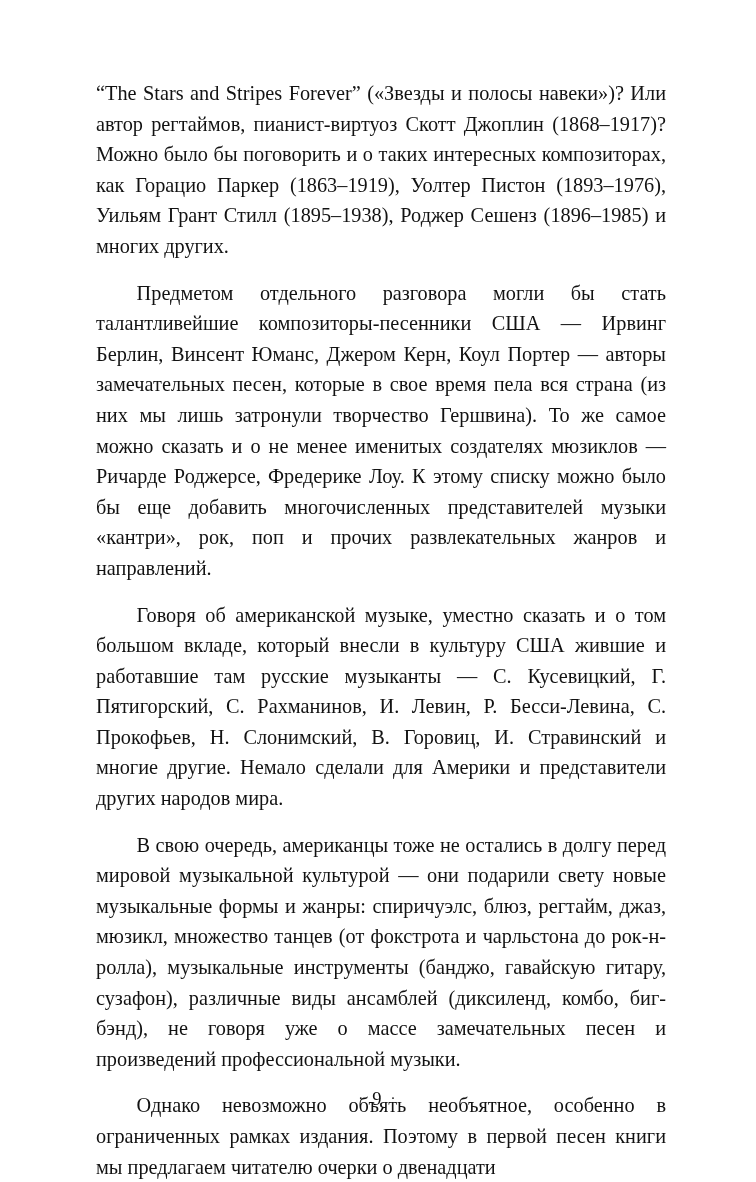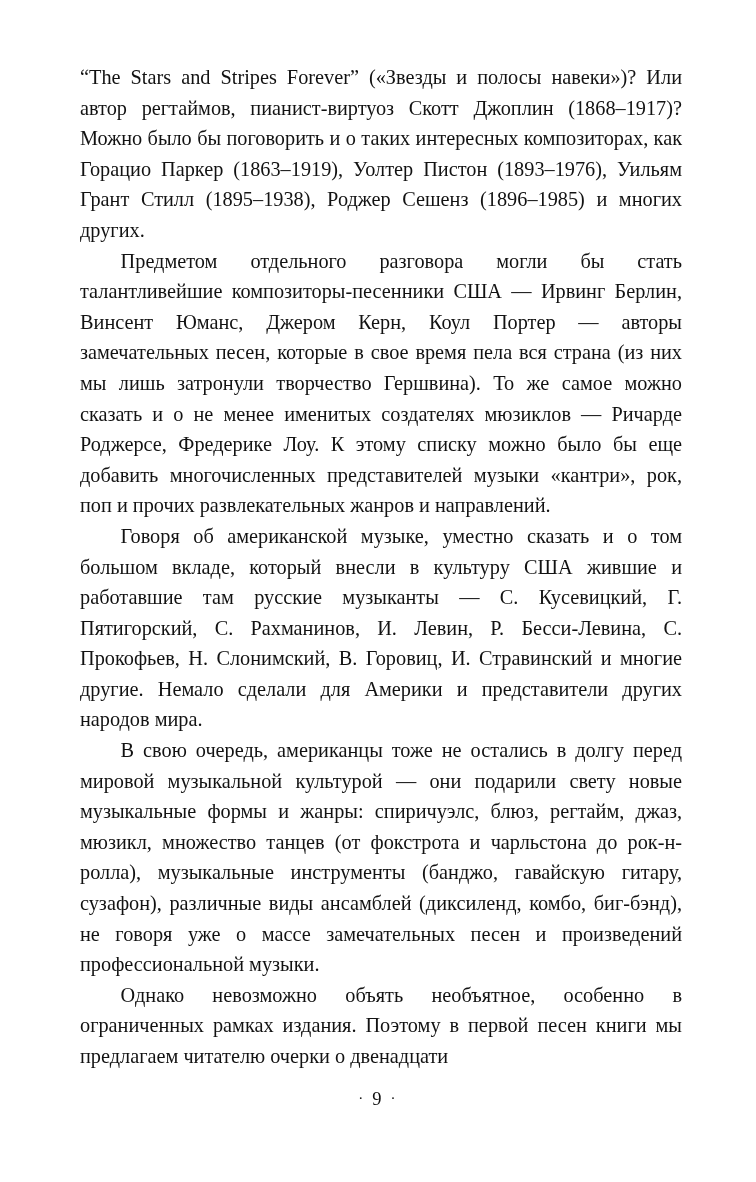--- a/index.html
+++ b/index.html
@@ -23,21 +23,21 @@
     position: relative;
   }
   .body-text {
     font-size: 20.3px;
     line-height: 30.6px;
     text-align: justify;
     text-justify: inter-word;
     hyphens: manual;
   }
   .body-text p {
-    margin: 0;
+    margin: 16px;
     text-indent: 2.0em;
   }
   .body-text p.first {
     text-indent: 0;
   }
   .folio {
     position: absolute;
     left: 0;
     right: 0;
     bottom: 72px;

